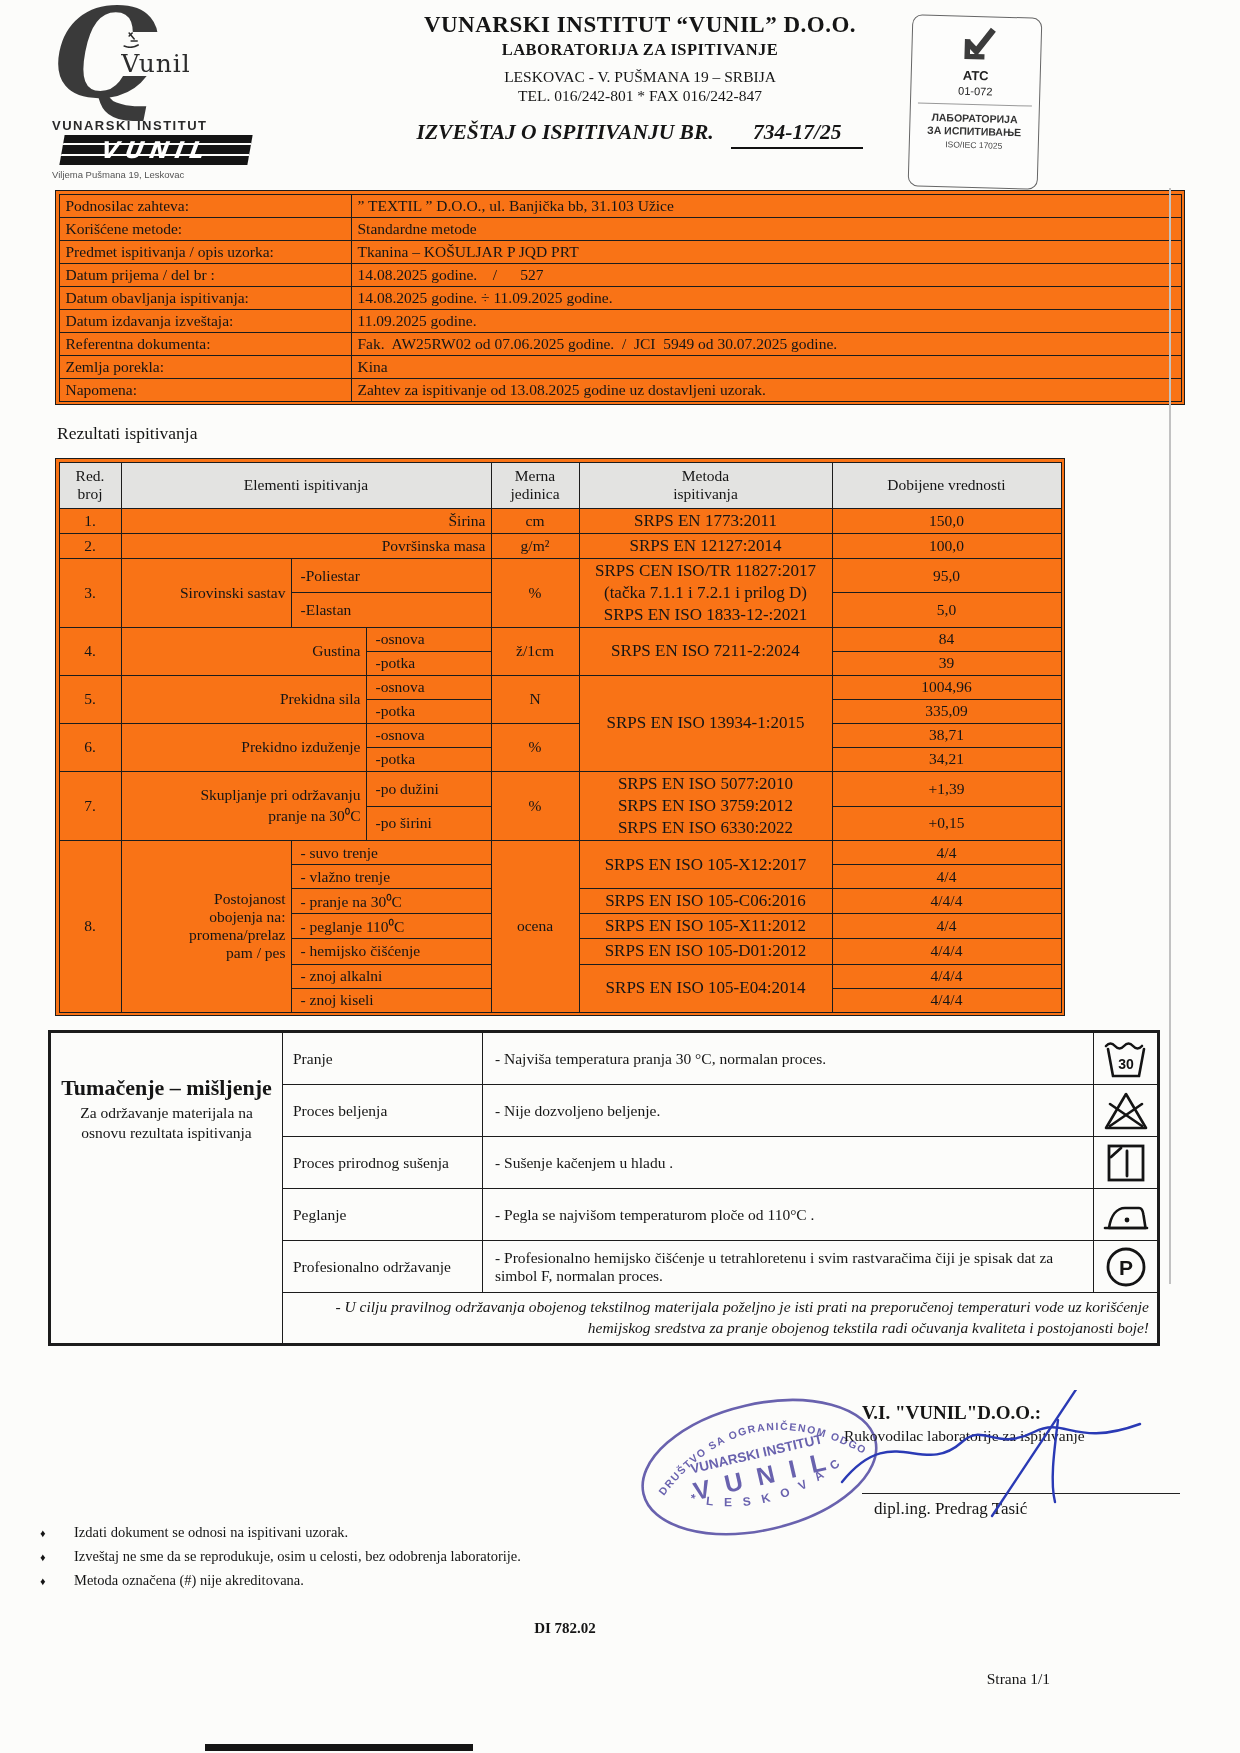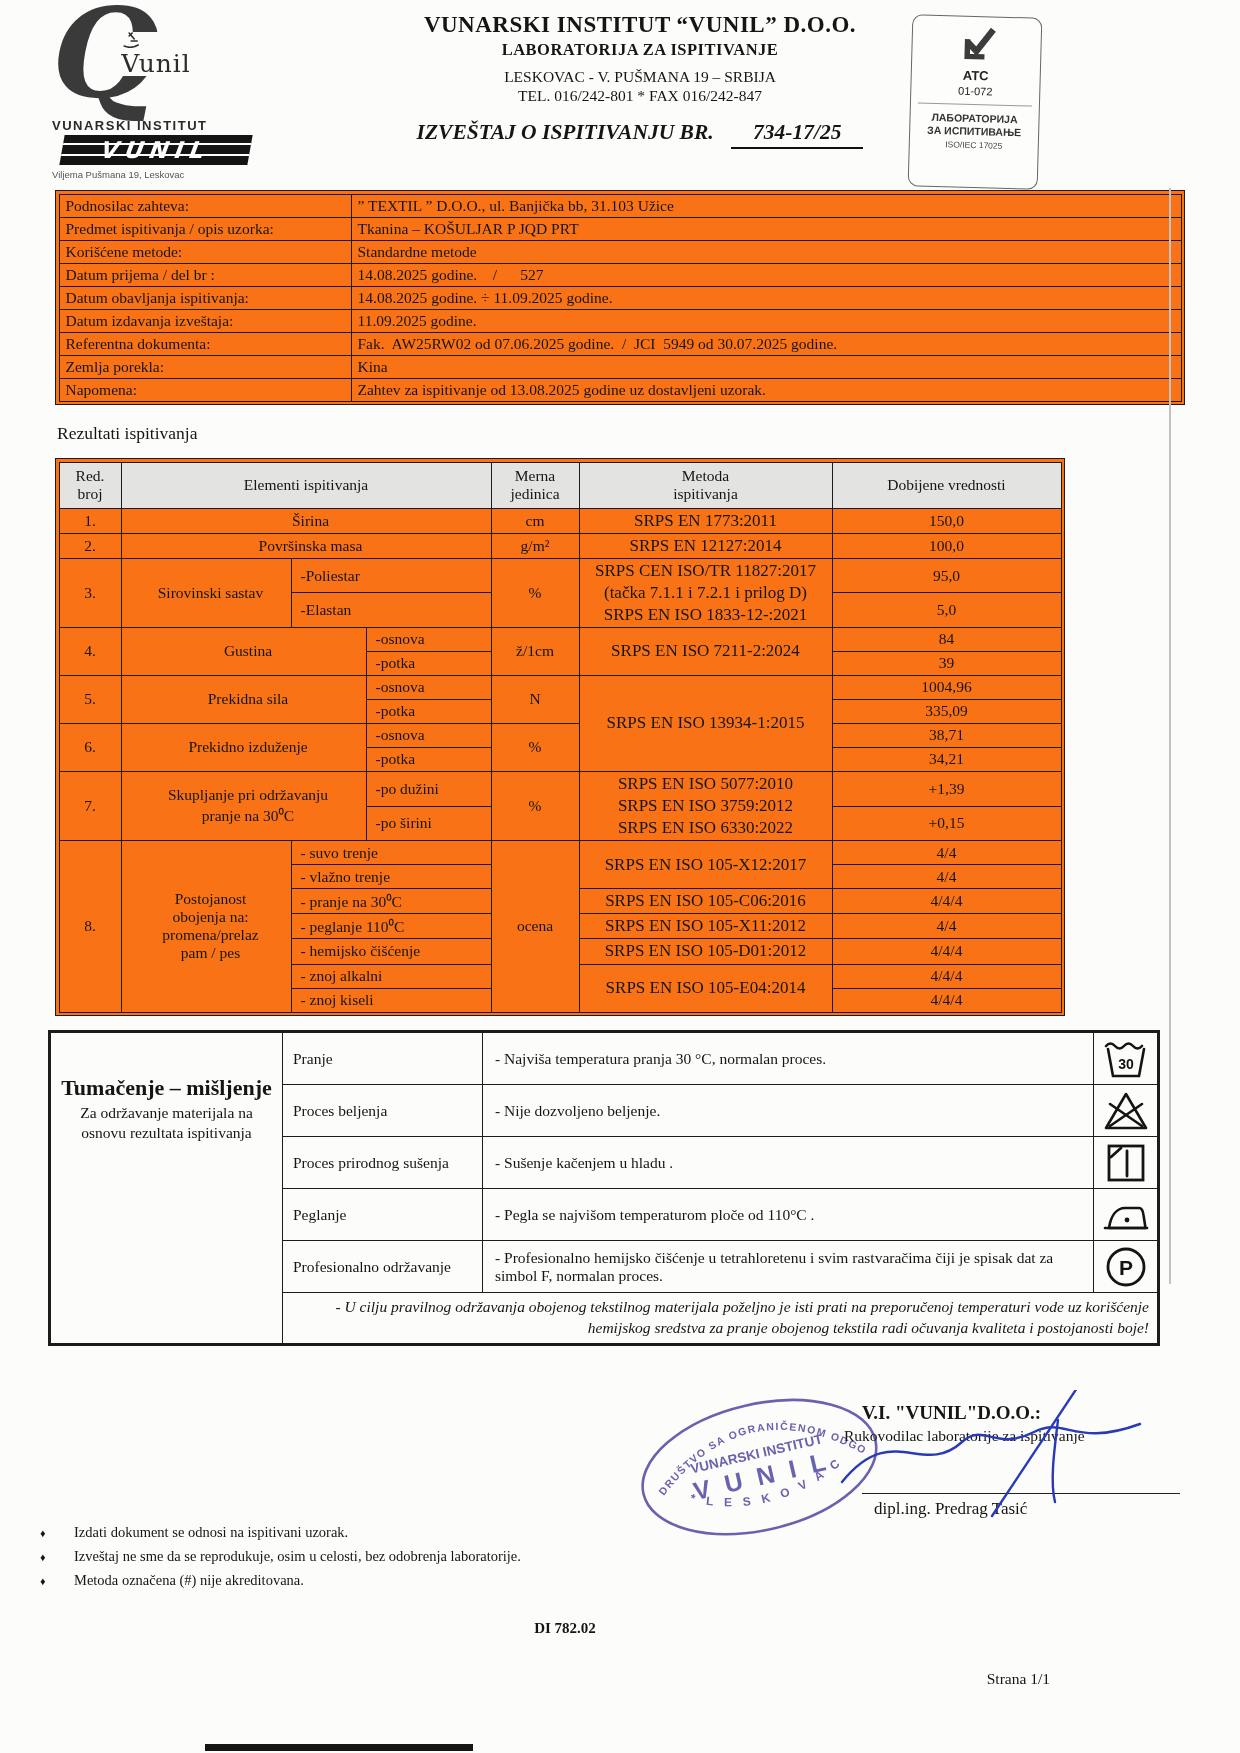--- a/index.html
+++ b/index.html
@@ -60,21 +60,21 @@
   
   .info-wrap { margin: 8px 55px 0 55px; }
   .info-table td { font-size: 15.5px; height: 23px; padding: 1px 6px; }
   .info-table .lbl { width: 292px; }
 
   
   .results-heading { font-size: 17.5px; margin: 18px 0 14px 57px; }
   .results-wrap { margin: 0 175px 0 55px; }
   .results-table th { background: #e3e3e1; font-weight: normal; font-size: 15.5px; height: 46px; padding: 2px 4px; }
   .results-table td { font-size: 15.5px; height: 24px; padding: 1px 5px; text-align: center; }
-  .results-table td.elem { text-align: center; padding-left: 14px; }
+  .results-table td.elem { text-align: right; padding-left: 14px; }
   .results-table td.sub  { text-align: left; padding-left: 9px; }
   .results-table td.method { font-size: 17px; line-height: 1.3; }
   .results-table td.num { text-align: center; }
 
   
   .interp-wrap { margin: 14px 80px 0 48px; border: 2px solid #1c1c1c; }
   .interp-table td { font-size: 15.5px; padding: 4px 8px; }
   .interp-table .head-cell { width: 232px; vertical-align: top; text-align:center; padding-top: 42px; }
   .interp-title { font-weight: bold; font-size: 22px; }
   .interp-sub { font-size: 15.5px; line-height: 1.3; margin-top: 2px; }
@@ -165,26 +165,26 @@
   </div>
 
   <div class="dbl-wrap info-wrap">
     <table class="info-table">
       <tbody>
         <tr>
             <td class="lbl">Podnosilac zahteva:</td>
             <td>” TEXTIL ” D.O.O., ul. Banjička bb, 31.103 Užice</td>
           </tr>
         <tr>
+            <td class="lbl">Korišćene metode:</td>
+            <td>Standardne metode</td>
+          </tr>
+        <tr>
             <td class="lbl">Predmet ispitivanja / opis uzorka:</td>
             <td>Tkanina – KOŠULJAR P JQD PRT</td>
-          </tr>
-        <tr>
-            <td class="lbl">Korišćene metode:</td>
-            <td>Standardne metode</td>
           </tr>
         <tr>
             <td class="lbl">Datum prijema / del br :</td>
             <td>14.08.2025 godine.&nbsp;&nbsp;&nbsp;&nbsp;/&nbsp;&nbsp;&nbsp;&nbsp;&nbsp;&nbsp;527</td>
           </tr>
         <tr>
             <td class="lbl">Datum obavljanja ispitivanja:</td>
             <td>14.08.2025 godine. ÷ 11.09.2025 godine.</td>
           </tr>
         <tr>

